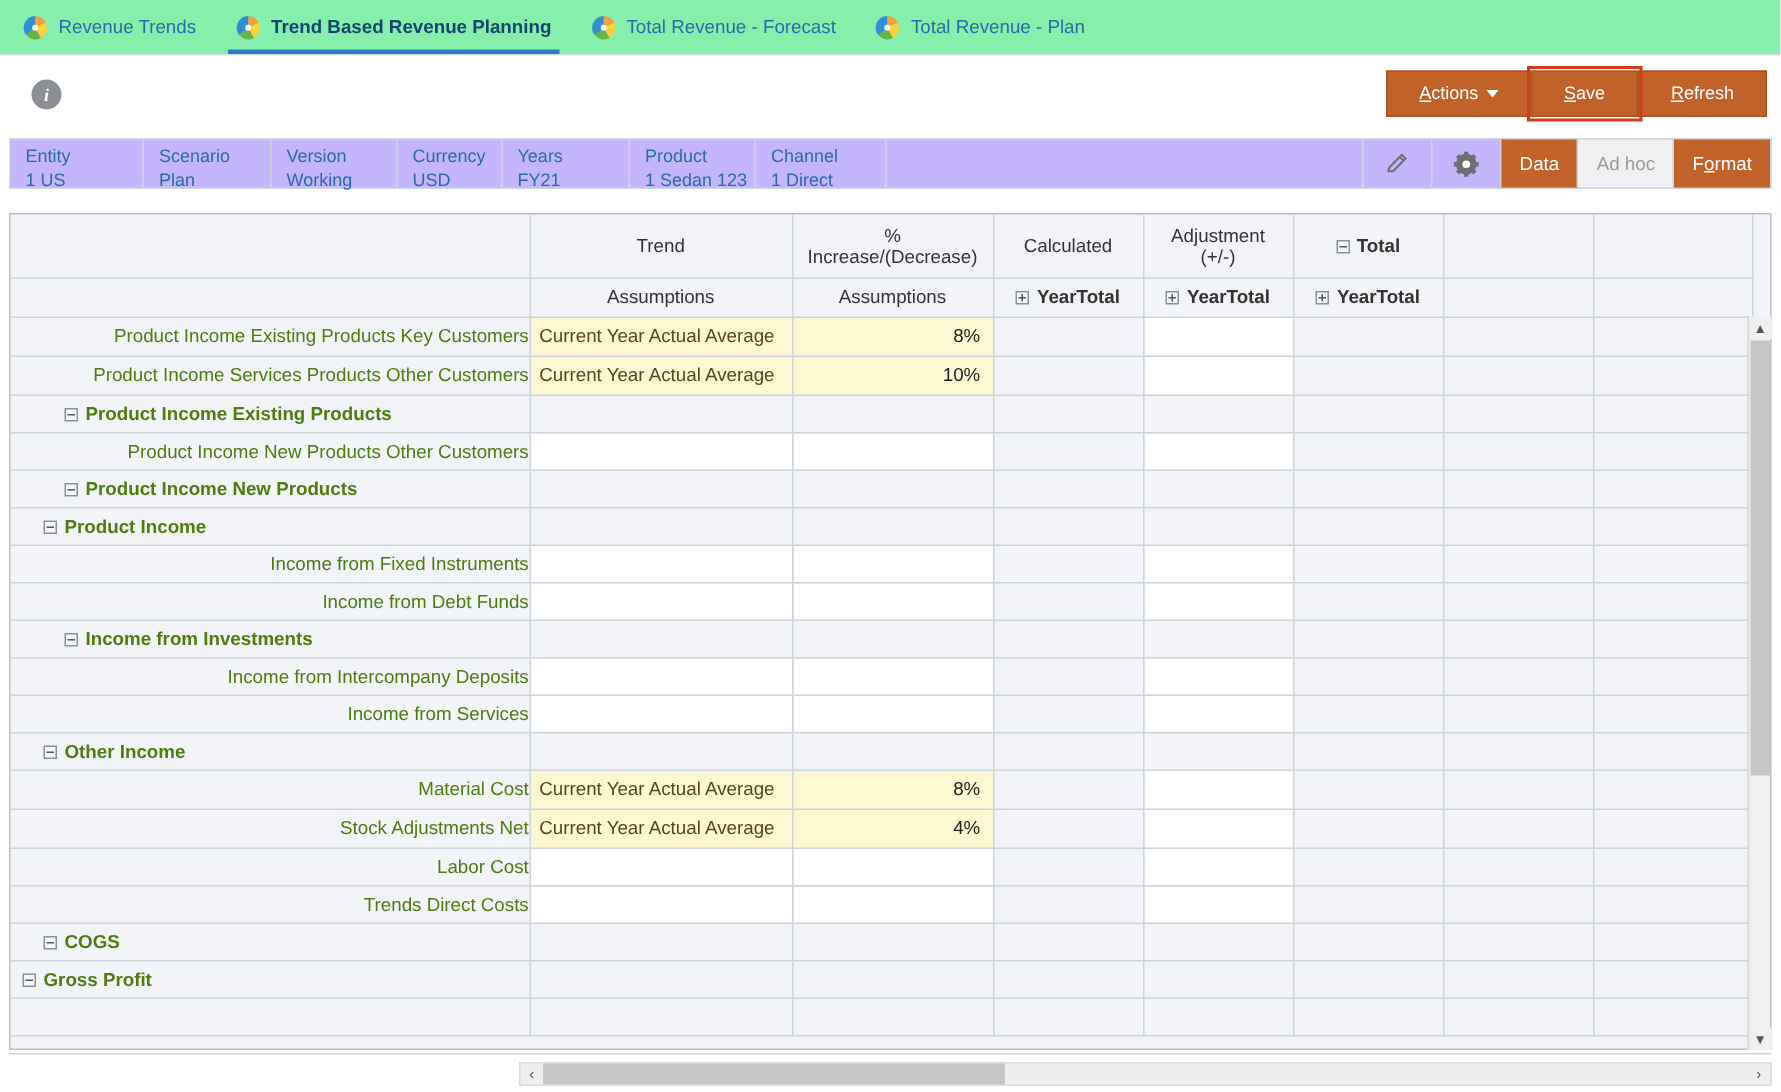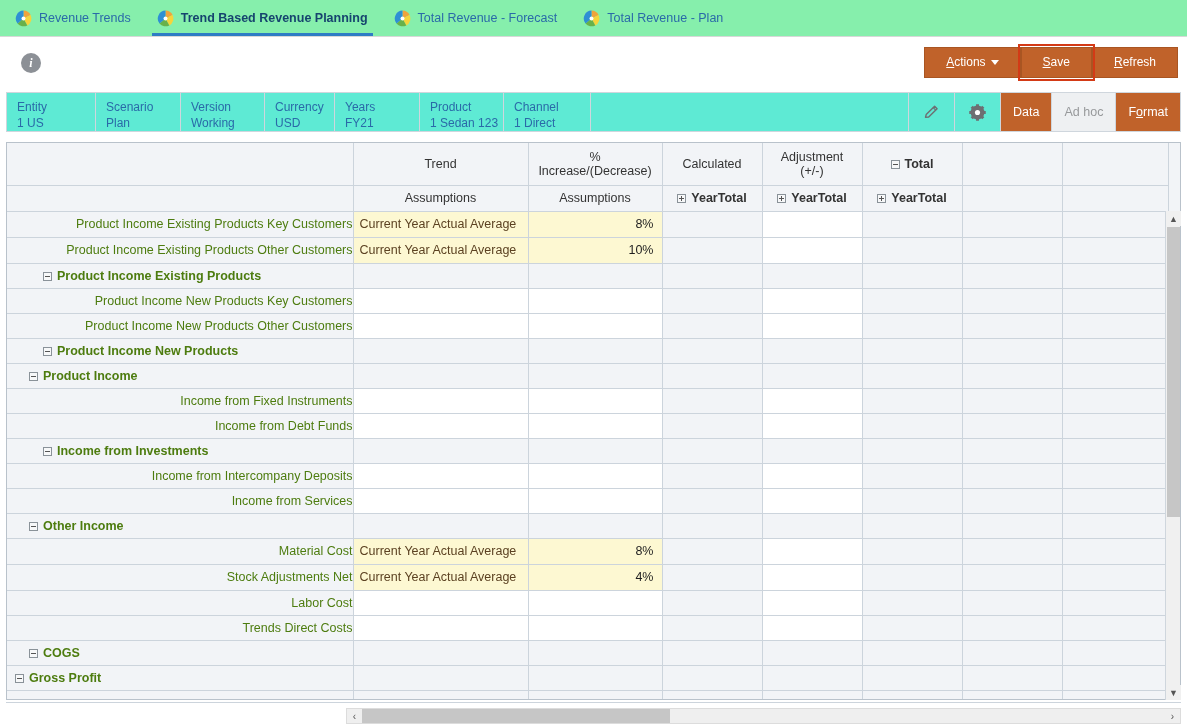--- a/index.html
+++ b/index.html
@@ -78,23 +78,23 @@
   .obtn u { text-decoration: underline; }
   .caret {
     display: inline-block; margin-left: 5px;
     border-left: 4.5px solid transparent; border-right: 4.5px solid transparent;
     border-top: 5px solid #ffffff; vertical-align: middle;
   }
 
   
   .povbar {
     position: absolute; top: 92px; left: 6px;
-    width: 1175px; height: 40px;
+    width: 1175px; height: 34px;
     border: 1px solid #cfd6dd;
-    background: #5eead4;
+    background: #c4b5fd;
     display: flex;
   }
   .pov {
     border-right: 1px solid #cfd6dd;
     padding: 5px 10px 0 10px;
     display: flex; flex-direction: column; justify-content: center;
     cursor: pointer; min-width: 0;
   }
   .pov .dim { font-size: 12px; color: #2a6aa8; line-height: 16px; white-space: nowrap; }
   .pov .mem { font-size: 12px; color: #2a6aa8; line-height: 16px; white-space: nowrap; }
@@ -406,21 +406,21 @@
               <span class="num"></span>
             </td>
             <td class="cell gray">
               <span class="num"></span>
             </td>
             <td class="cell gray">
               <span class="num"></span>
             </td>
           </tr>
           <tr>
-            <td class="rowlbl leaf"><span>Product Income Existing Products Other Customers</span></td>
+            <td class="rowlbl leaf"><span>Product Income Services Products Other Customers</span></td>
             <td class="cell yel">
               <span class="txt">Current Year Actual Average</span>
             </td>
             <td class="cell yel">
               <span class="num">10%</span>
             </td>
             <td class="cell gray">
               <span class="num"></span>
             </td>
             <td class="cell white">
@@ -437,40 +437,20 @@
             </td>
           </tr>
           <tr>
             <td class="rowlbl parent" style="padding-left: 36px;"><span class="pm"></span><span>Product Income Existing Products</span></td>
             <td class="cell gray"></td>
             <td class="cell gray"></td>
             <td class="cell gray">
               <span class="num"></span>
             </td>
             <td class="cell gray">
-              <span class="num"></span>
-            </td>
-            <td class="cell gray">
-              <span class="num"></span>
-            </td>
-            <td class="cell gray">
-              <span class="num"></span>
-            </td>
-            <td class="cell gray">
-              <span class="num"></span>
-            </td>
-          </tr>
-          <tr>
-            <td class="rowlbl leaf"><span>Product Income New Products Key Customers</span></td>
-            <td class="cell white"></td>
-            <td class="cell white"></td>
-            <td class="cell gray">
-              <span class="num"></span>
-            </td>
-            <td class="cell white">
               <span class="num"></span>
             </td>
             <td class="cell gray">
               <span class="num"></span>
             </td>
             <td class="cell gray">
               <span class="num"></span>
             </td>
             <td class="cell gray">
               <span class="num"></span>

